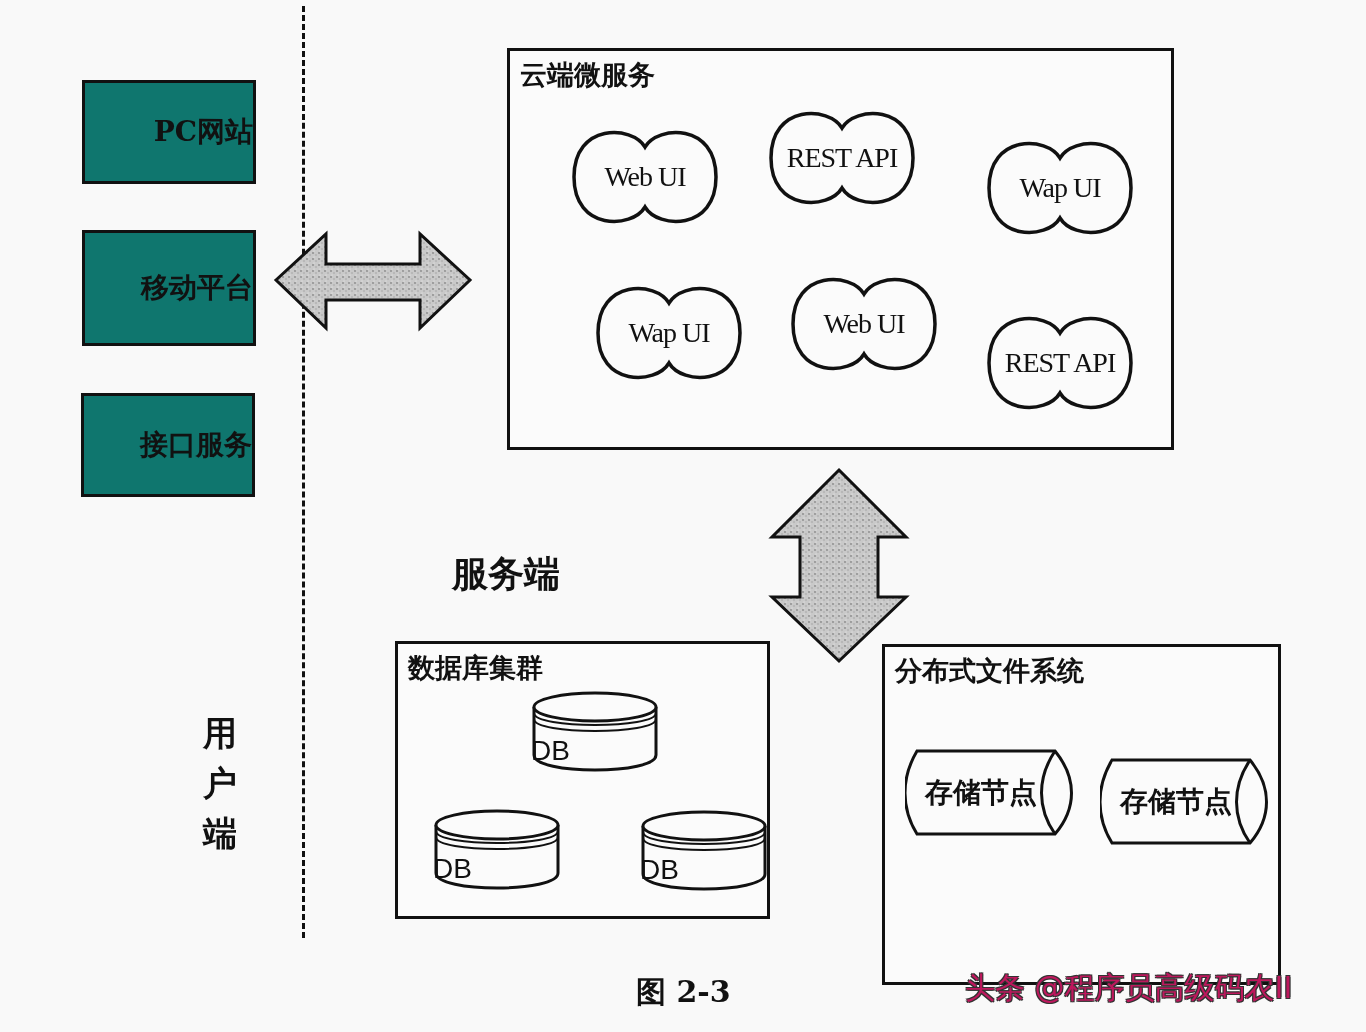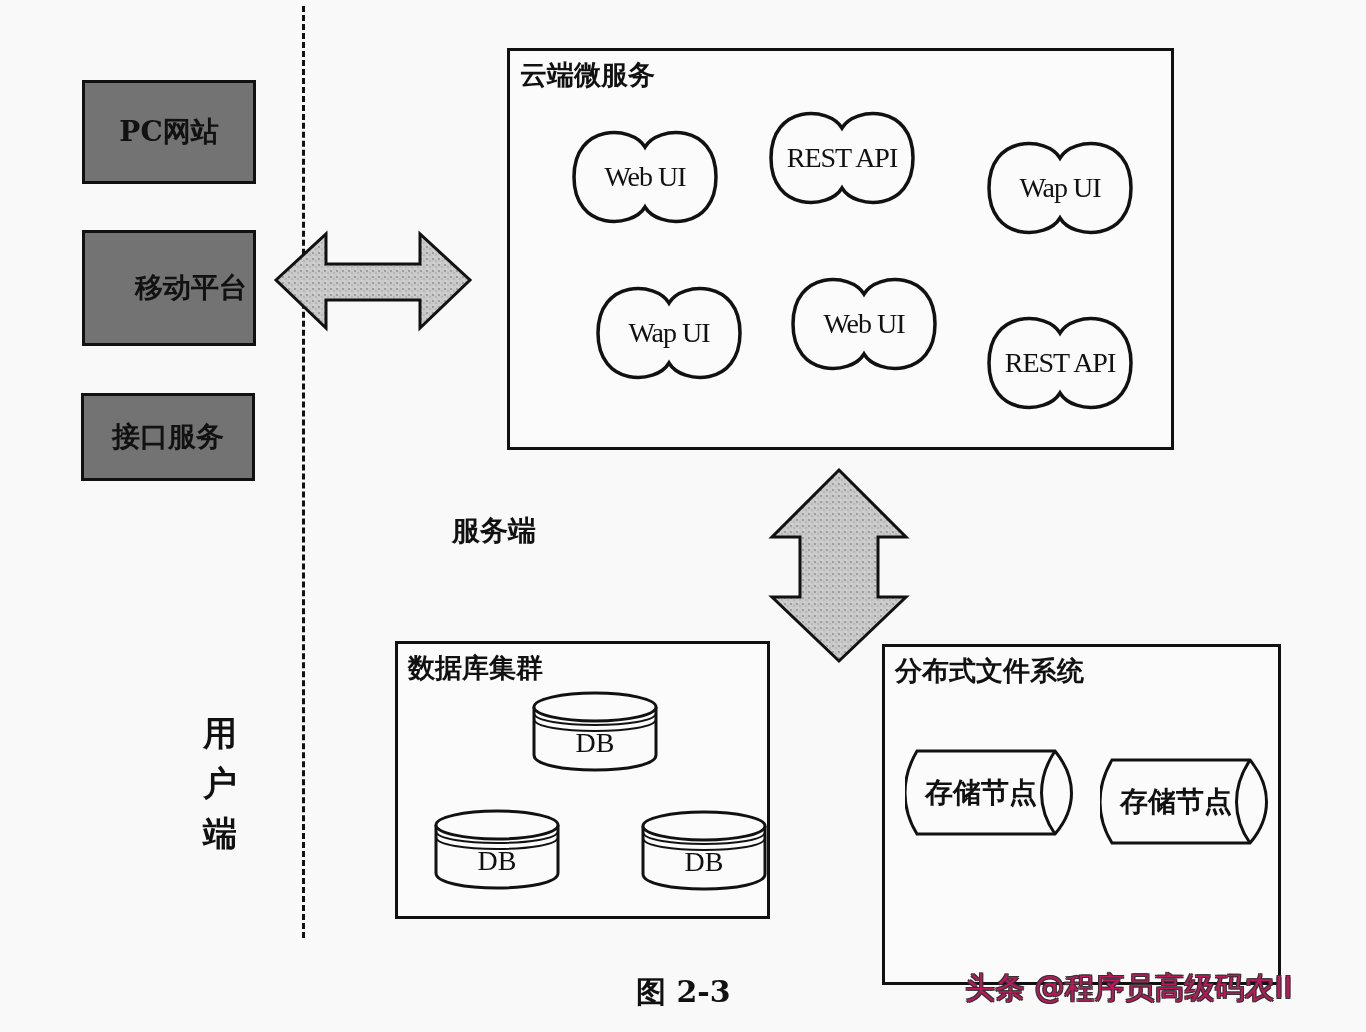--- a/index.html
+++ b/index.html
@@ -4,22 +4,22 @@
 <style>
   html, body { margin: 0; padding: 0; }
   body {
     width: 1366px; height: 1032px; position: relative; overflow: hidden;
     background: #f9f9f9;
     font-family: "DejaVu Serif", "Liberation Serif", serif;
     color: #111;
   }
   .abs { position: absolute; }
   .client-box {
-    position: absolute; border: 3px solid #111; background: #737373;
-    display: flex; align-items: center; justify-content: center;
+    position: absolute; border: 3px solid #111; background: #0f766e;
+    display: flex; align-items: center; justify-content: flex-end;
     font-size: 28px; font-weight: bold; box-sizing: border-box;
   }
   .dash-line {
     position: absolute; left: 302px; top: 6px; width: 0; height: 932px;
     border-left: 3px dashed #111;
   }
   .container {
     position: absolute; border: 3px solid #111; box-sizing: border-box; background: #fbfbfb;
   }
   .container-title {
@@ -30,31 +30,31 @@
     position: absolute; width: 150px; height: 104px;
   }
   .cloud svg { position: absolute; left: 0; top: 0; }
   .cloud span {
     position: absolute; left: 0; top: 0; width: 100%; height: 100%;
     display: flex; align-items: center; justify-content: center;
     font-size: 28px; font-family: "Liberation Serif", serif; letter-spacing: -1px;
   }
   .db { position: absolute; width: 128px; height: 84px; }
   .db span {
-    position: absolute; left: 0; right: 0; bottom: 14px; text-align: center;
-    font-size: 28px; font-family: Liberation Serif, serif;
+    position: absolute; left: 0; right: 0; bottom: 6px; text-align: left;
+    font-size: 28px; font-family: Liberation Sans, sans-serif;
   }
   .node { position: absolute; width: 170px; height: 90px; }
   .node span {
     position: absolute; left: 6px; width: 140px; top: 0; height: 100%;
     display: flex; align-items: center; justify-content: center;
     font-size: 28px; font-weight: bold; font-family: "DejaVu Sans", sans-serif;
   }
   .label-server {
-    position: absolute; left: 452px; top: 512px; font-size: 28px; font-weight: bold;
+    position: absolute; left: 452px; top: 550px; font-size: 36px; font-weight: bold;
     font-family: "DejaVu Sans", sans-serif;
   }
   .label-user {
     position: absolute; left: 200px; top: 708px; width: 40px; font-size: 34px; font-weight: bold;
     line-height: 50px; font-family: "DejaVu Sans", sans-serif; text-align: center;
   }
   .caption {
     position: absolute; left: 636px; top: 972px; font-size: 30px; font-weight: bold;
   }
   .watermark {
@@ -65,21 +65,21 @@
 </style>
 </head>
 <body>
 
 <div class="client-box" style="left:82px;top:80px;width:174px;height:104px;">
   <span>PC网站</span>
 </div>
 <div class="client-box" style="left:82px;top:230px;width:174px;height:116px;padding-left:44px;">
   <span>移动平台</span>
 </div>
-<div class="client-box" style="left:81px;top:393px;width:174px;height:88px;">
+<div class="client-box" style="left:81px;top:393px;width:174px;height:104px;">
   <span>接口服务</span>
 </div>
 
 <div class="label-user">
   <div>用</div>
   <div>户</div>
   <div>端</div>
 </div>
 
 <div class="dash-line"></div>

